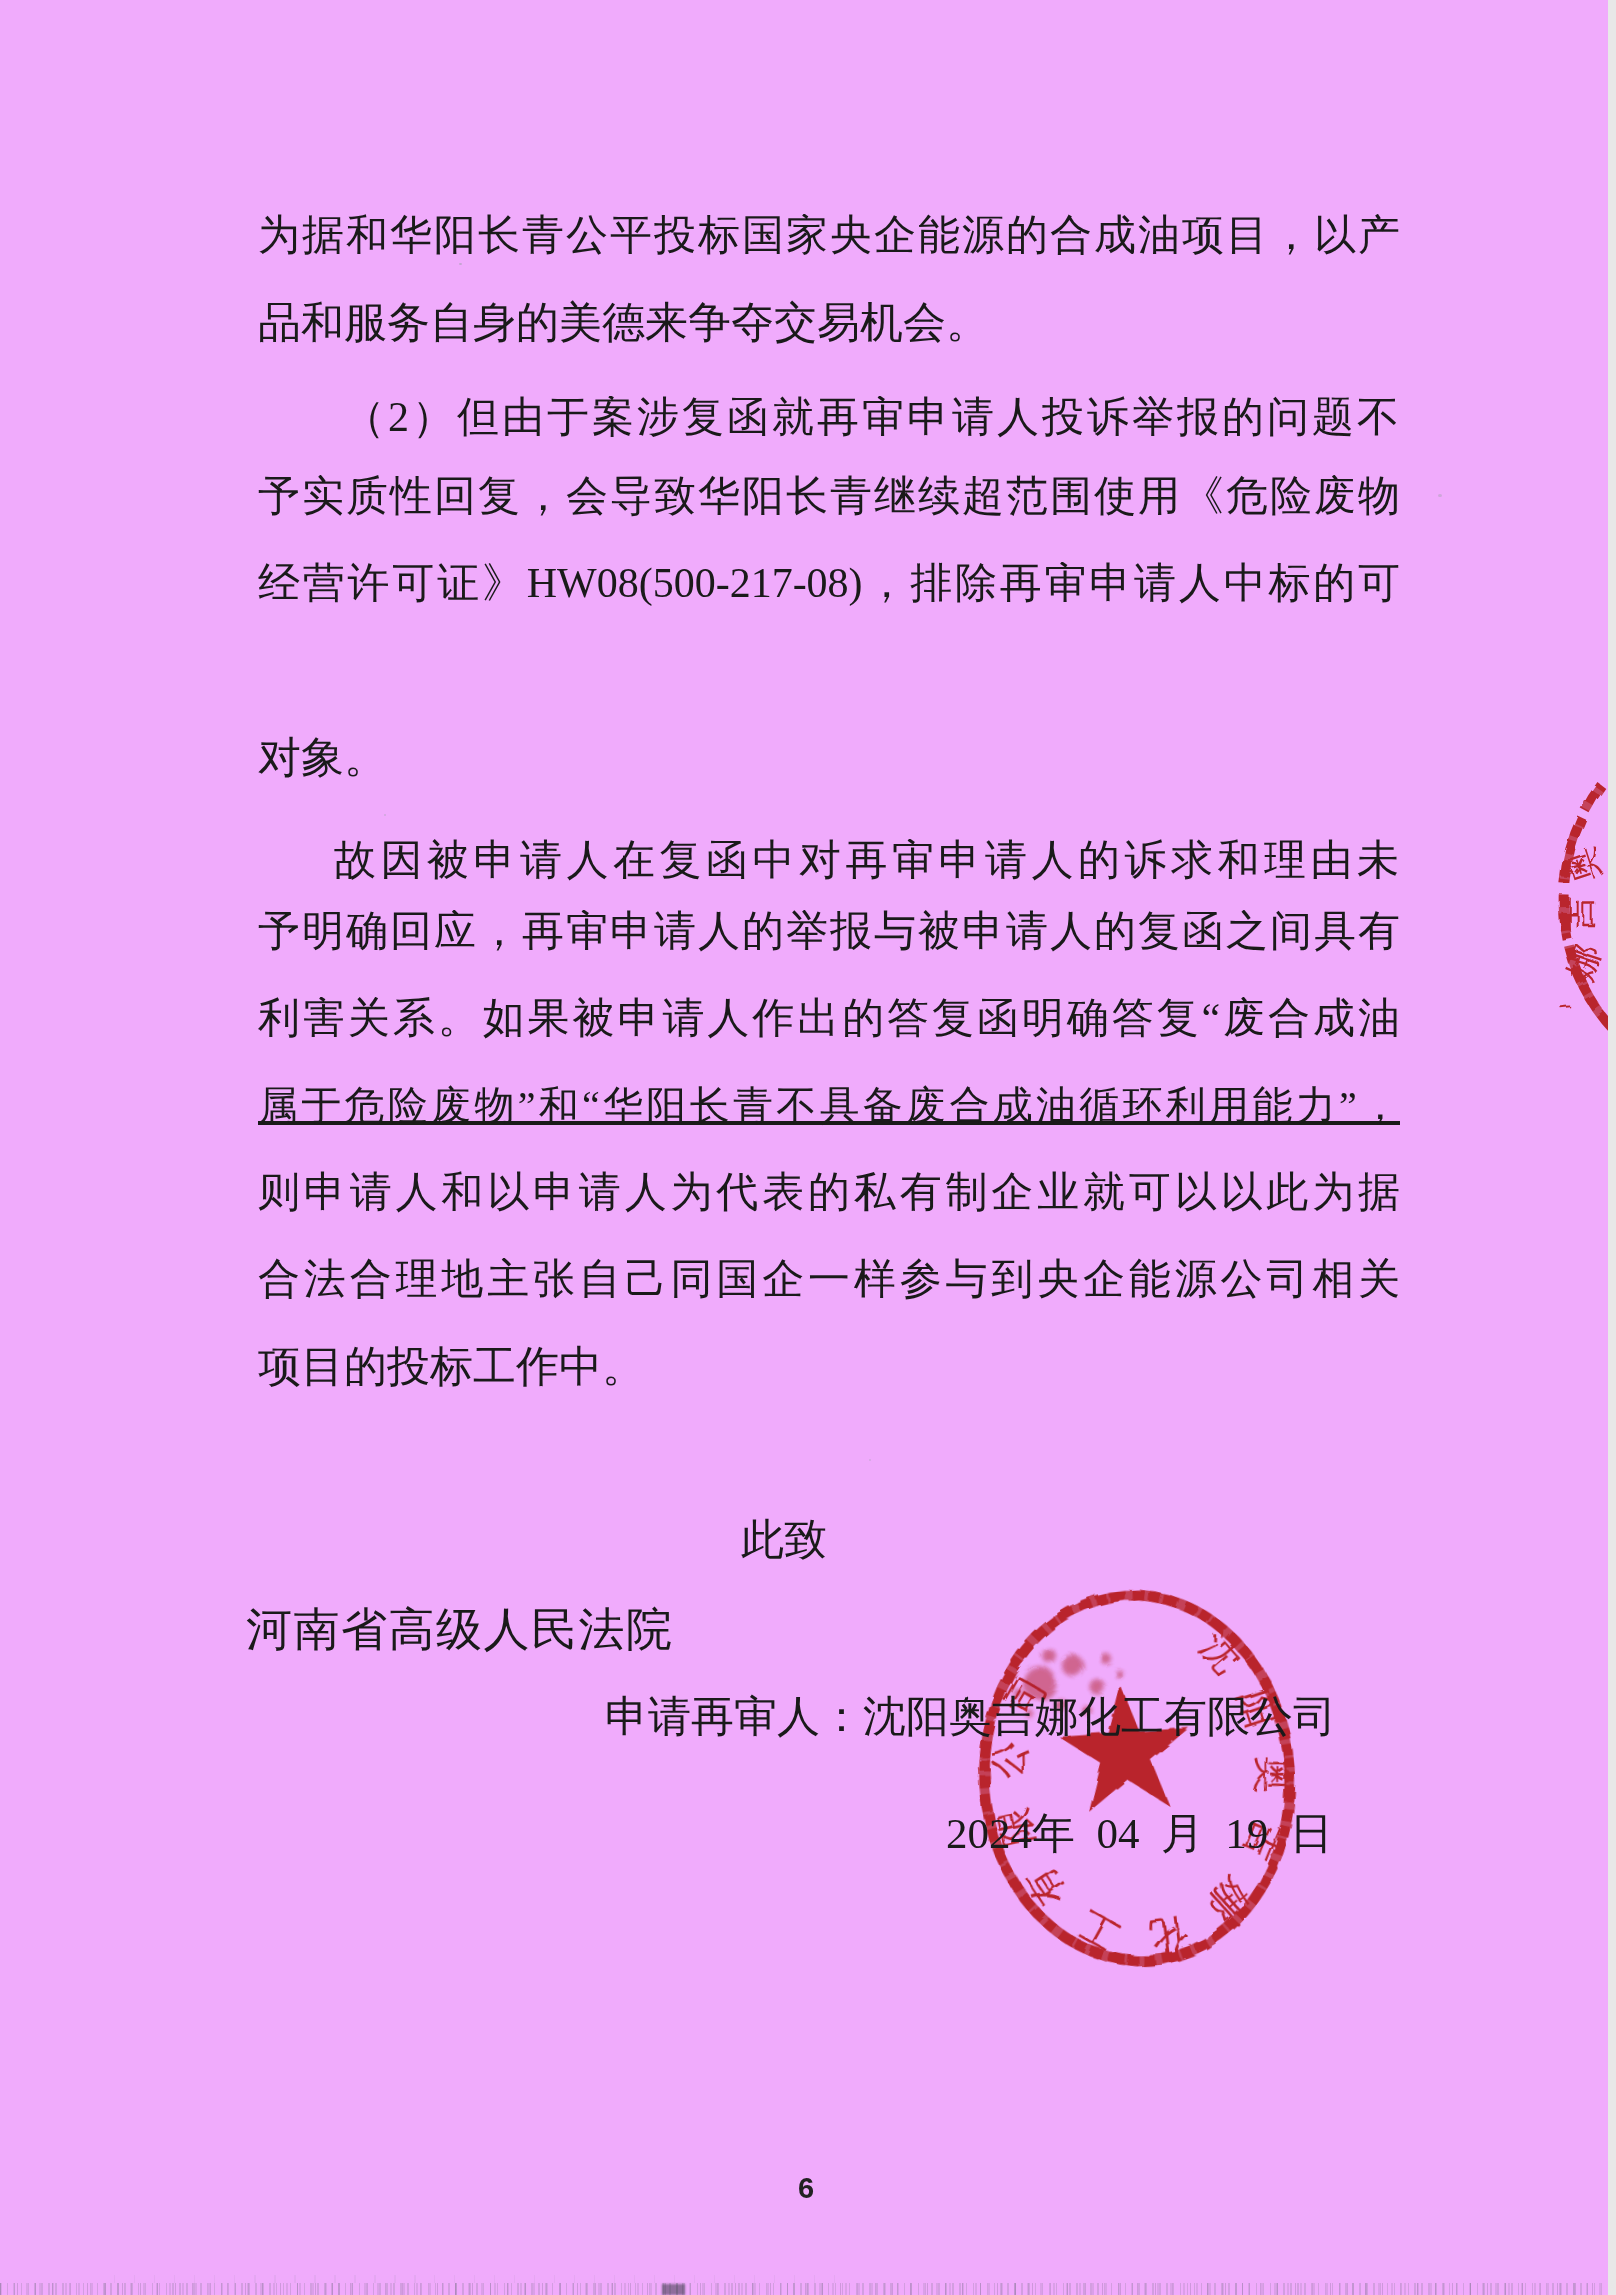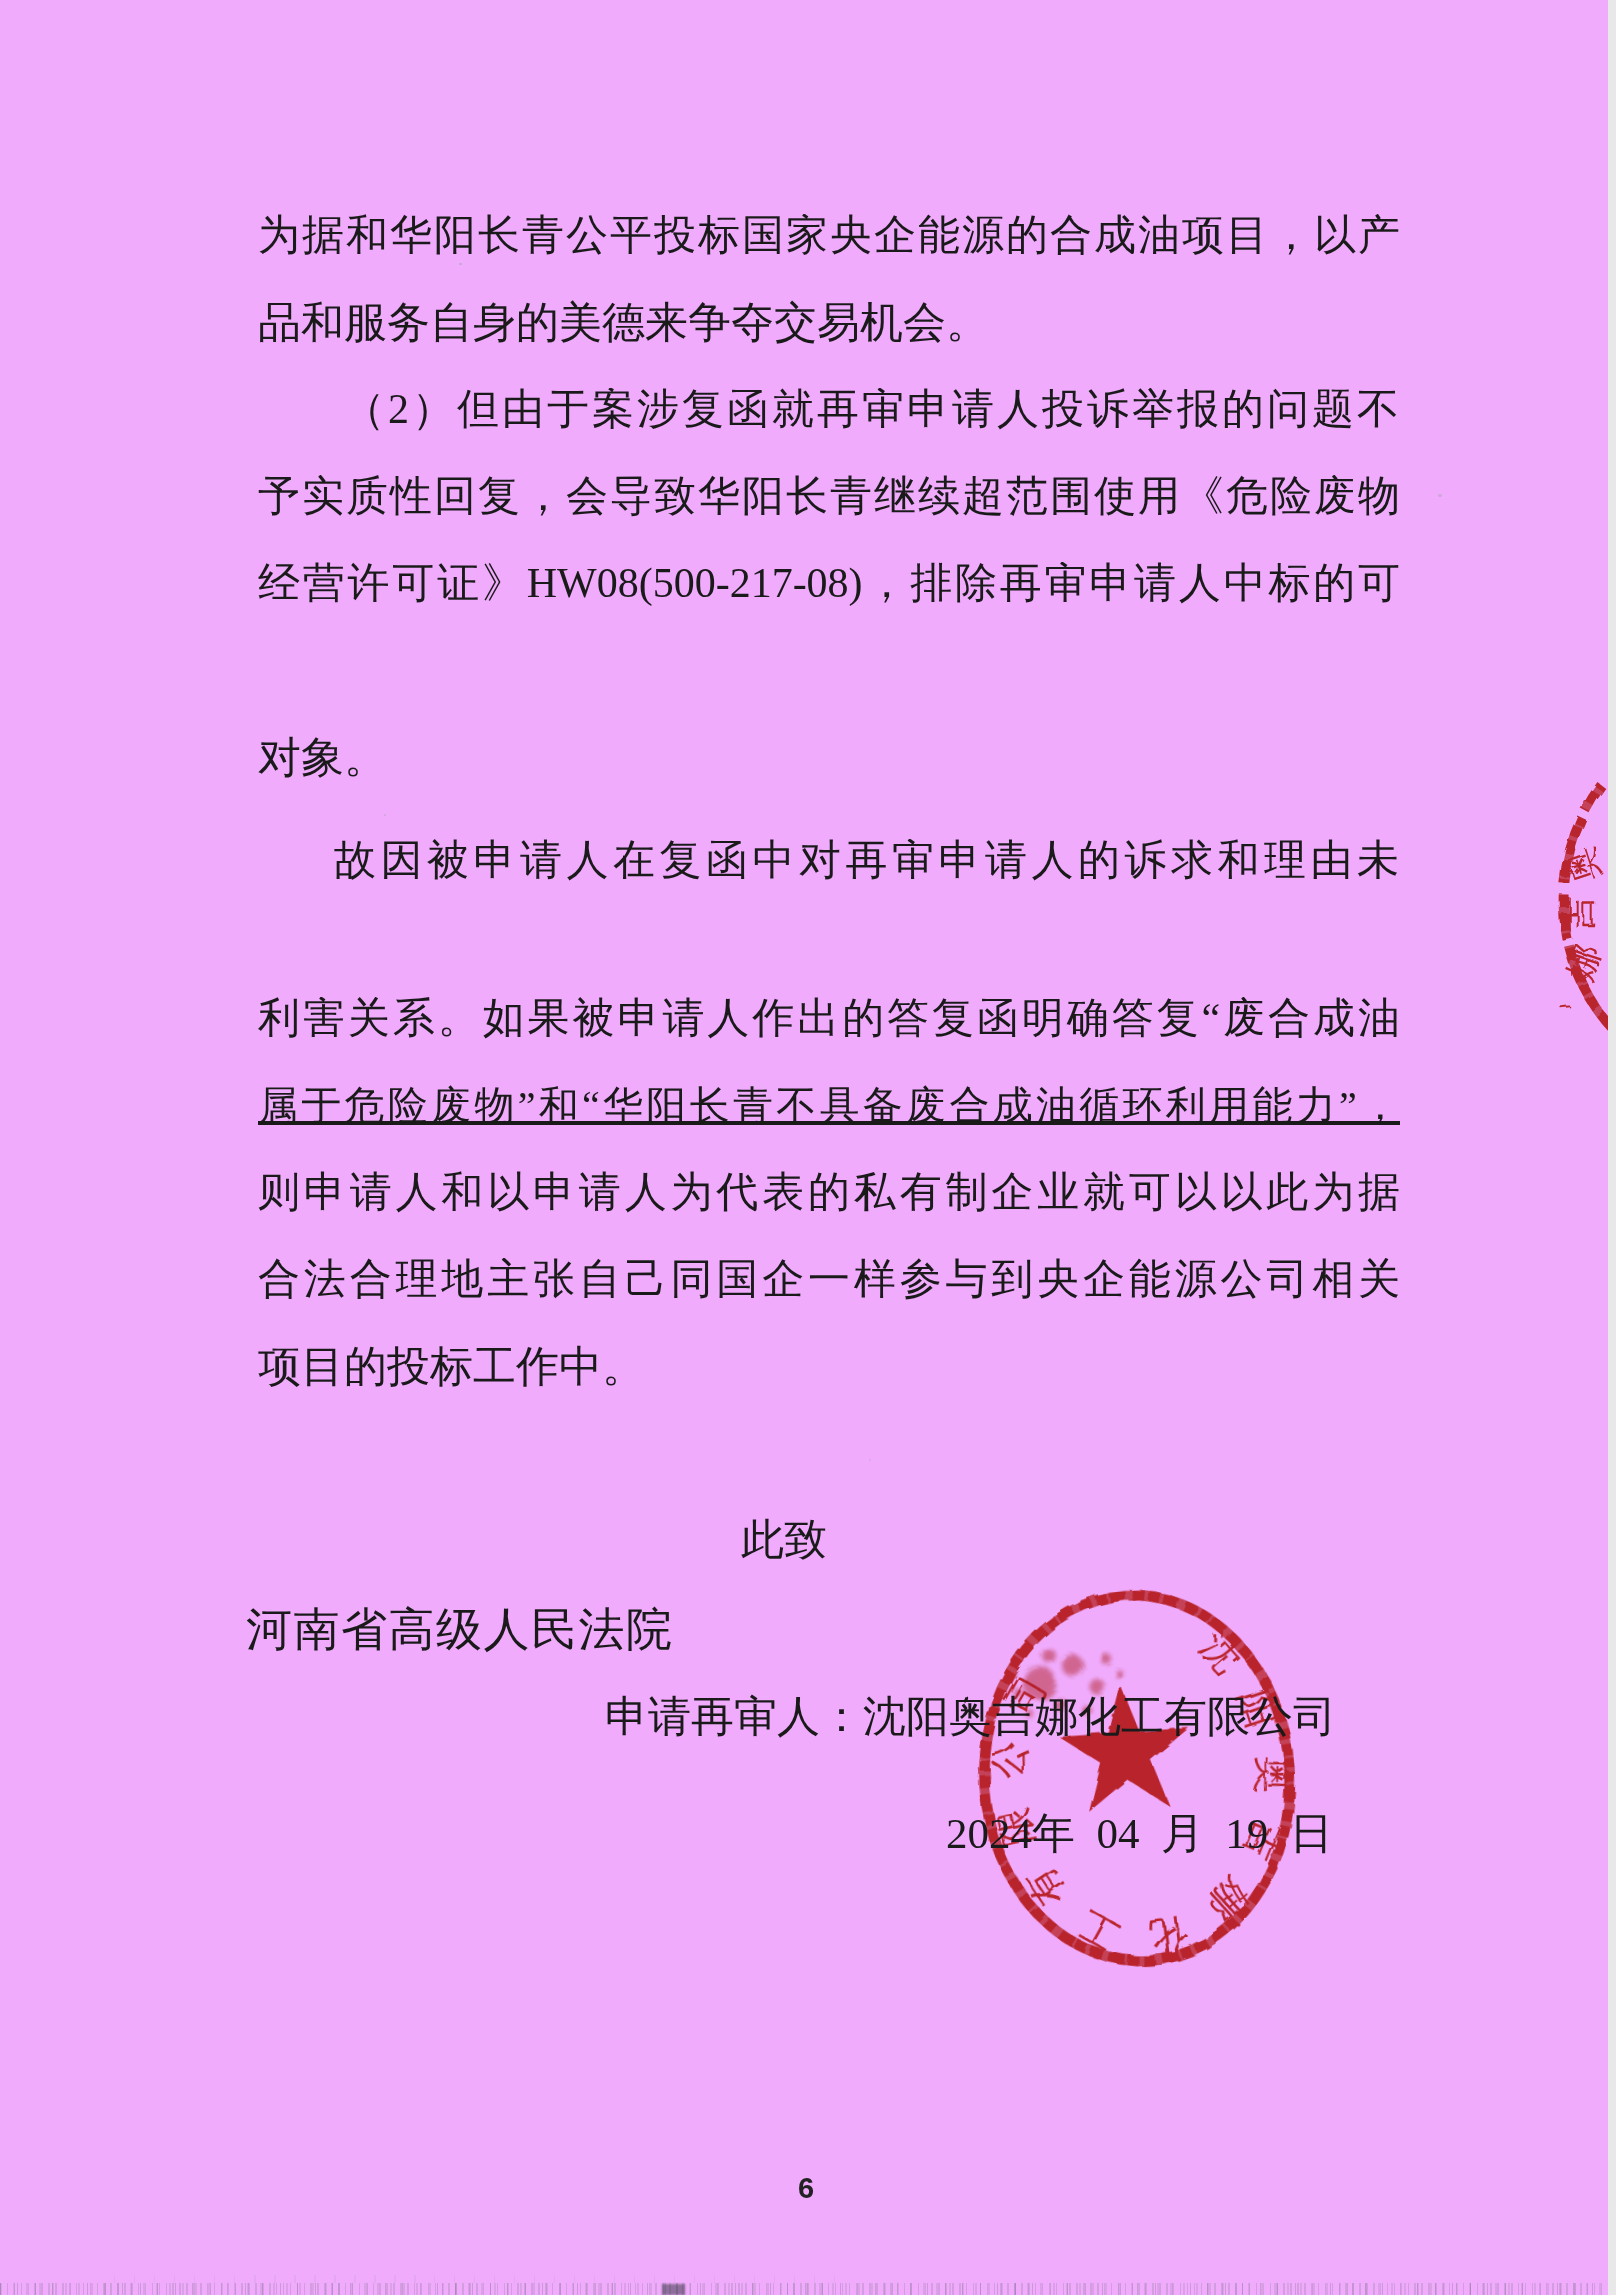--- a/index.html
+++ b/index.html
@@ -20,21 +20,21 @@
   .just{
     white-space:normal;
     width:1142px;
     font-size:42px;
     text-align:justify;
     text-align-last:justify;
     text-justify:inter-character;
     overflow:hidden;
   }
   .s52{font-size:40px;text-decoration:underline;}
-  .ind112{padding-left:85px;width:1056px;}
+  .ind112{padding-left:85px;width:1056px;margin-top:8px;}
   .ind100{padding-left:76px;width:1065px;margin-top:16px;}
   .l1{top:214px;left:258px}
   .l2{top:301px;left:258px}
   .l3{top:388px;left:258px}
   .l4{top:475px;left:258px}
   .l5{top:562px;left:258px}
   .l6{top:649px;left:258px}
   .l7{top:736px;left:258px}
   .l8{top:823px;left:258px}
   .l9{top:910px;left:258px}
@@ -147,20 +147,21 @@
     </g>
   </svg>
 
   <div class="line just l1 txt">为据和华阳长青公平投标国家央企能源的合成油项目，以产</div>
   <div class="line l2 txt">品和服务自身的美德来争夺交易机会。</div>
   <div class="line just ind112 l3 txt">（2）但由于案涉复函就再审申请人投诉举报的问题不</div>
   <div class="line just l4 txt">予实质性回复，会导致华阳长青继续超范围使用《危险废物</div>
   <div class="line just l5 txt">经营许可证》HW08(500-217-08)，排除再审申请人中标的可</div>
   <div class="line l7 txt">对象。</div>
   <div class="line just ind100 l8 txt">故因被申请人在复函中对再审申请人的诉求和理由未</div>
+  <div class="line just l9 txt">予明确回应，再审申请人的举报与被申请人的复函之间具有</div>
   <div class="line just l10 txt">利害关系。如果被申请人作出的答复函明确答复“废合成油</div>
   <div class="line just s52 l11 txt">属于危险废物”和“华阳长青不具备废合成油循环利用能力”，</div>
   <div class="line just l13 txt">合法合理地主张自己同国企一样参与到央企能源公司相关</div>
   <div class="line just l12 txt">则申请人和以申请人为代表的私有制企业就可以以此为据</div>
   <div class="line l14 txt">项目的投标工作中。</div>
   <div class="line l16 txt">此致</div>
   <div class="line l17 txt">河南省高级人民法院</div>
   <div class="line l18 txt">申请再审人：沈阳奥吉娜化工有限公司</div>
   <div class="line l19 txt">2024年 04 月 19 日</div>
 

